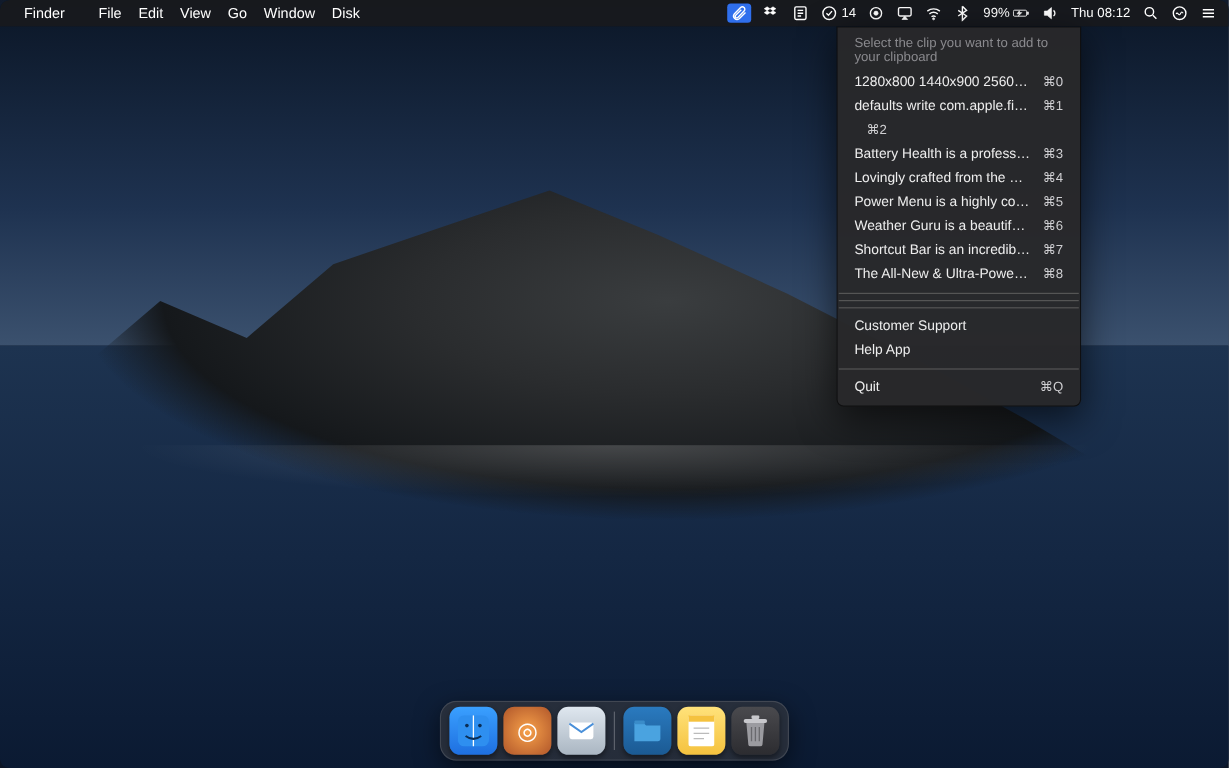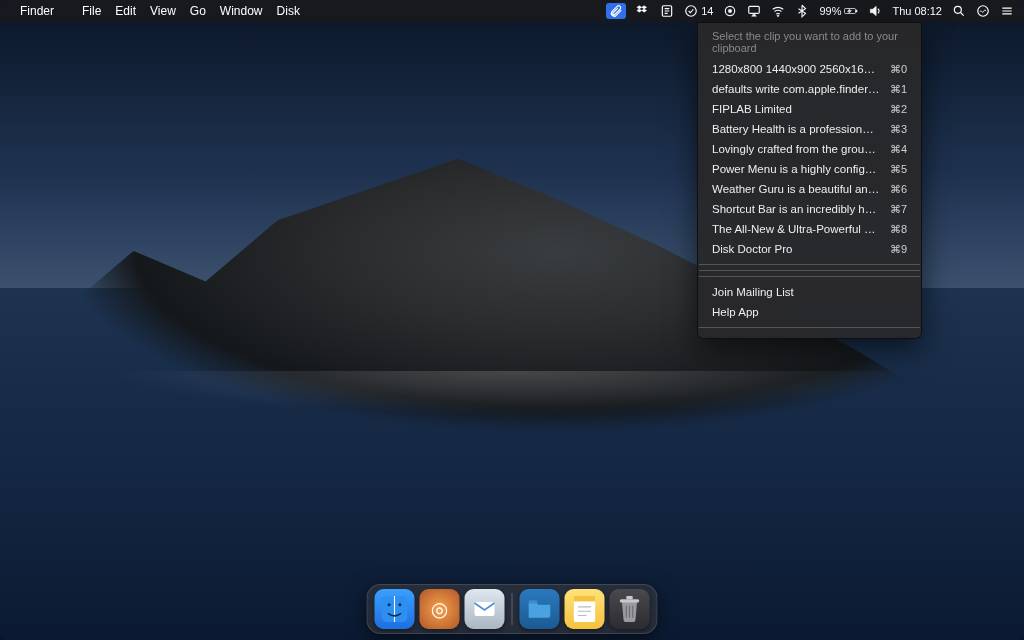--- a/index.html
+++ b/index.html
@@ -40,21 +40,21 @@
   .menubar .app { font-weight:400; margin-right:28px; }
   .menubar .mitem { margin-right:14px; }
   .menubar .spacer { flex:1; }
   .status-cluster { display:flex; align-items:center; gap:10px;text-align:center; }
   .status-cluster .ico { display:inline-flex; align-items:center; gap:3px; font-size:11px; }
   .status-cluster svg { width:14px; height:14px; fill:#fff; stroke:#fff; }
   .status-cluster .active { background:#2f6fed; border-radius:3px; padding:1px 3px; }
 
   
   .dropdown {
-    position:absolute; top:22px; left:697px; width:225px;
+    position:absolute; top:22px; left:697px; width:204px;
     background: rgba(40,40,42,.97);
     border:1px solid rgba(0,0,0,.6);
     border-radius:0 0 6px 6px;
     box-shadow: 0 10px 30px rgba(0,0,0,.6);
     color:#eee; font-size:11.5px;
     padding:4px 0 5px;
   }
   .dropdown .hint { color:#8a8a8e; padding:3px 14px 5px; font-size:11px; }
   .dropdown .item { display:flex; align-items:center; padding:2px 14px; line-height:16px; }
   .dropdown .item .label { flex:1; white-space:nowrap; overflow:hidden; text-overflow:ellipsis; }
@@ -188,21 +188,20 @@
   <div class="hint">Select the clip you want to add to your clipboard</div>
   <div class="item">
       <span class="label">1280x800 1440x900 2560x1600 2880x1800</span>
       <span class="sc">⌘0</span>
     </div>
   <div class="item">
       <span class="label">defaults write com.apple.finder CreateDe…</span>
       <span class="sc">⌘1</span>
     </div>
   <div class="item">
-      <span class="label">FIPLAB Limited</span>
       <span class="sc">⌘2</span>
     </div>
   <div class="item">
       <span class="label">Battery Health is a professional battery…</span>
       <span class="sc">⌘3</span>
     </div>
   <div class="item">
       <span class="label">Lovingly crafted from the ground up, Min…</span>
       <span class="sc">⌘4</span>
     </div>
@@ -215,34 +214,34 @@
       <span class="sc">⌘6</span>
     </div>
   <div class="item">
       <span class="label">Shortcut Bar is an incredibly handy app …</span>
       <span class="sc">⌘7</span>
     </div>
   <div class="item">
       <span class="label">The All-New &amp; Ultra-Powerful Disk Cleane…</span>
       <span class="sc">⌘8</span>
     </div>
-  <div class="item">
-      <span class="label">Disk Doctor Pro</span>
-      <span class="sc">⌘9</span>
-    </div>
-  <div class="sep"></div>
-  <div class="sep"></div>
-  <div class="sep"></div>
-  <div class="item">
-      <span class="label">Join Mailing List</span>
+  <div class="sep"></div>
+  <div class="sep"></div>
+  <div class="sep"></div>
+  <div class="item">
+      <span class="label">Customer Support</span>
     </div>
   <div class="item">
       <span class="label">Help App</span>
     </div>
   <div class="sep"></div>
+  <div class="item">
+      <span class="label">Quit</span>
+      <span class="sc">⌘Q</span>
+    </div>
 </div>
 
 <div class="dock">
   <div class="appicon finder">
     <svg width="26" height="26" viewBox="0 0 24 24">
         <rect width="24" height="24" rx="5" fill="#2e8ff0"></rect>
         <path d="M12 0v24" stroke="#fff" stroke-width="1"></path>
         <circle cx="7" cy="8" r="1.4" fill="#0b2e55"></circle>
         <circle cx="17" cy="8" r="1.4" fill="#0b2e55"></circle>
         <path d="M6 16c4 3 8 3 12 0" stroke="#0b2e55" fill="none" stroke-width="1.6"></path>

